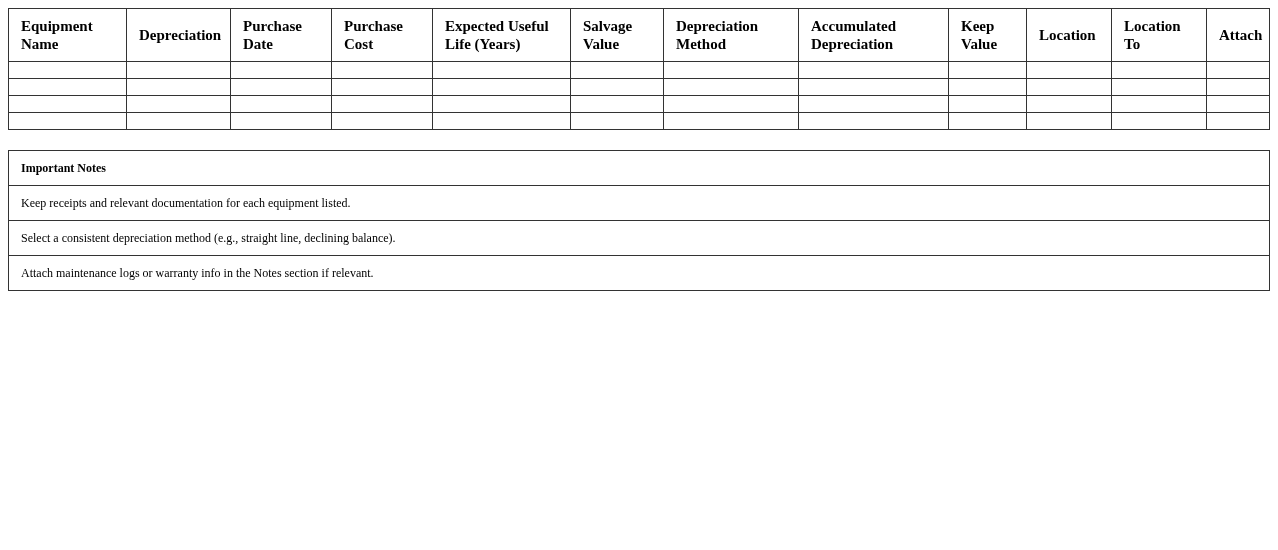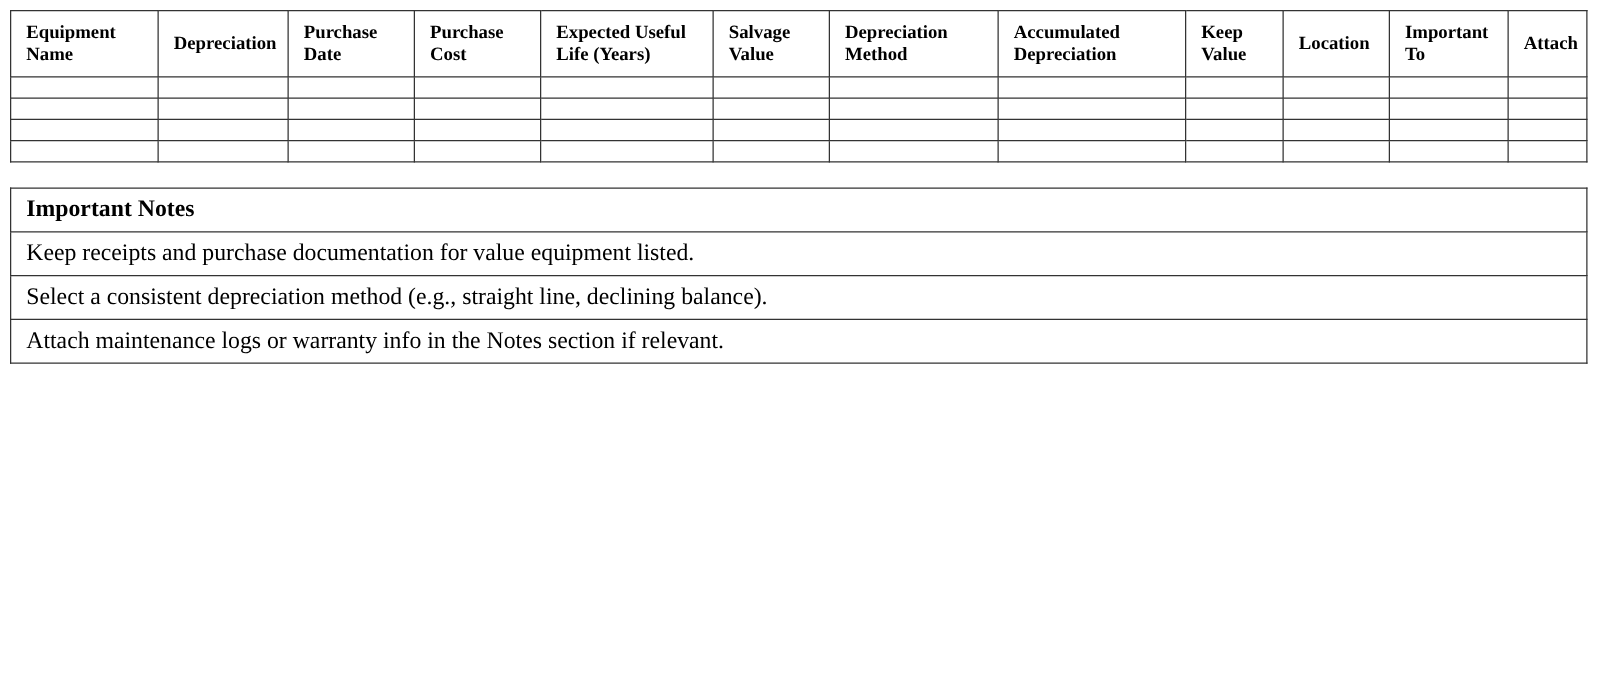--- a/index.html
+++ b/index.html
@@ -3,21 +3,21 @@
 <meta charset="utf-8">
 <style>
   html, body { margin: 0; padding: 0; background: #ffffff; }
   body { width: 1278px; height: 550px; position: relative; font-family: "Liberation Serif", serif; color: #000; }
   table { border-collapse: collapse; position: absolute; left: 8px; table-layout: fixed; }
   td, th { border: 1px solid #333; }
   #equip { top: 8px; width: 1262px; }
   #equip th { font-weight: bold; font-size: 15px; line-height: 18px; text-align: left; padding: 7px 12px 8px 12px; height: 37px; vertical-align: middle; }
   #equip td { height: 16px; padding: 0; }
   #notes { top: 150px; width: 1262px; }
-  #notes td { font-size: 19px; height: 34px; padding: 0 12px; vertical-align: middle; }
+  #notes td { font-size: 12px; height: 34px; padding: 0 12px; vertical-align: middle; }
   #notes .hdr { font-weight: bold; }
 </style>
 </head>
 <body>
 
 <table id="equip">
   <colgroup id="equip-cols">
       <col style="width: 118px;">
       <col style="width: 104px;">
       <col style="width: 101px;">
@@ -36,21 +36,21 @@
       <th>Equipment Name</th>
       <th>Depreciation</th>
       <th>Purchase Date</th>
       <th>Purchase Cost</th>
       <th>Expected Useful Life (Years)</th>
       <th>Salvage Value</th>
       <th>Depreciation Method</th>
       <th>Accumulated Depreciation</th>
       <th>Keep Value</th>
       <th>Location</th>
-      <th>Important To</th>
+      <th>Location To</th>
       <th>Attach</th>
     </tr>
   </thead>
   <tbody id="equip-body">
       <tr>
         <td></td>
         <td></td>
         <td></td>
         <td></td>
         <td></td>
@@ -106,21 +106,21 @@
       </tr>
     </tbody>
 </table>
 
 <table id="notes">
   <tbody>
     <tr>
       <td class="hdr">Important Notes</td>
     </tr>
     <tr>
-        <td>Keep receipts and purchase documentation for value equipment listed.</td>
+        <td>Keep receipts and relevant documentation for each equipment listed.</td>
       </tr>
     <tr>
         <td>Select a consistent depreciation method (e.g., straight line, declining balance).</td>
       </tr>
     <tr>
         <td>Attach maintenance logs or warranty info in the Notes section if relevant.</td>
       </tr>
   </tbody>
 </table>
 

